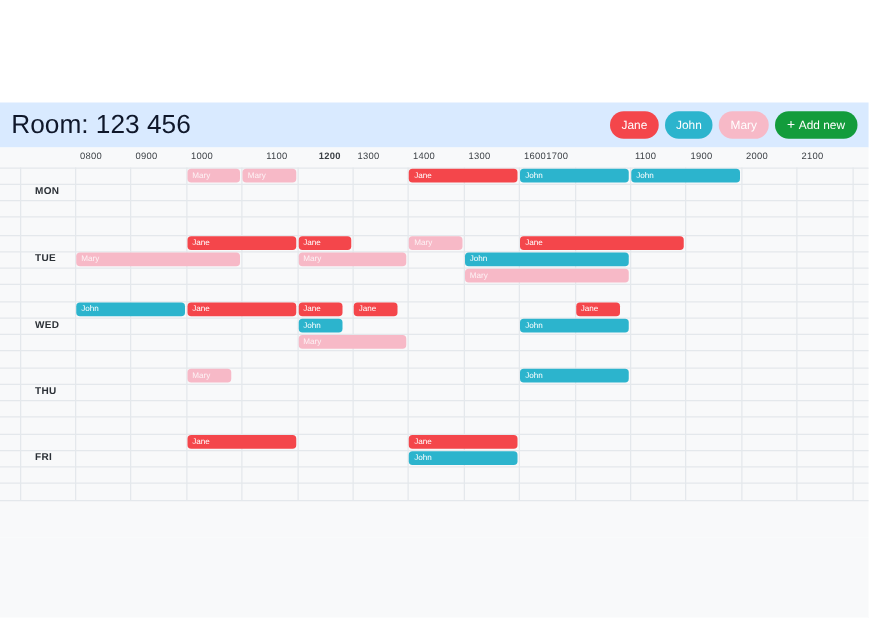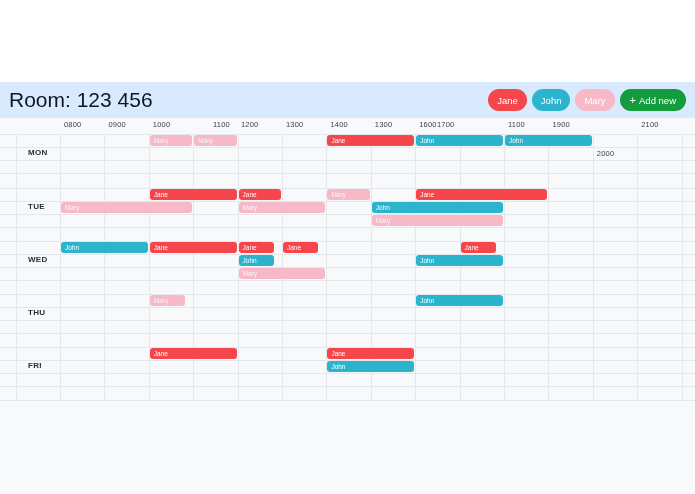--- a/index.html
+++ b/index.html
@@ -111,29 +111,29 @@
     </button>
   </div>
 
   <div class="calendar">
     <div class="cal-inner">
       <div class="time-header" id="time-header">
           <span class="time-label" style="left: 64px;">0800</span>
           <span class="time-label" style="left: 108.4px;">0900</span>
           <span class="time-label" style="left: 152.8px;">1000</span>
           <span class="time-label" style="left: 213px;">1100</span>
-          <span class="time-label" style="left: 241px;">1200</span>
+          <span class="time-label" style="left: 255px; font-weight: bold;">1200</span>
           <span class="time-label" style="left: 286px;">1300</span>
           <span class="time-label" style="left: 330.4px;">1400</span>
           <span class="time-label" style="left: 374.8px;">1300</span>
           <span class="time-label" style="left: 419.2px;">1600</span>
           <span class="time-label" style="left: 437px;">1700</span>
           <span class="time-label" style="left: 508px;">1100</span>
           <span class="time-label" style="left: 552.4px;">1900</span>
-          <span class="time-label" style="left: 596.8px; margin-top: 29px;">2000</span>
+          <span class="time-label" style="left: 596.8px;">2000</span>
           <span class="time-label" style="left: 641.2px;">2100</span>
         </div>
       <div class="grid" id="grid">
           <div class="vline" style="left: 60px; height: 266px;"></div>
           <div class="vline" style="left: 104.4px; height: 266px;"></div>
           <div class="vline" style="left: 148.8px; height: 266px;"></div>
           <div class="vline" style="left: 193.2px; height: 266px;"></div>
           <div class="vline" style="left: 237.6px; height: 266px;"></div>
           <div class="vline" style="left: 282px; height: 266px;"></div>
           <div class="vline" style="left: 326.4px; height: 266px;"></div>

